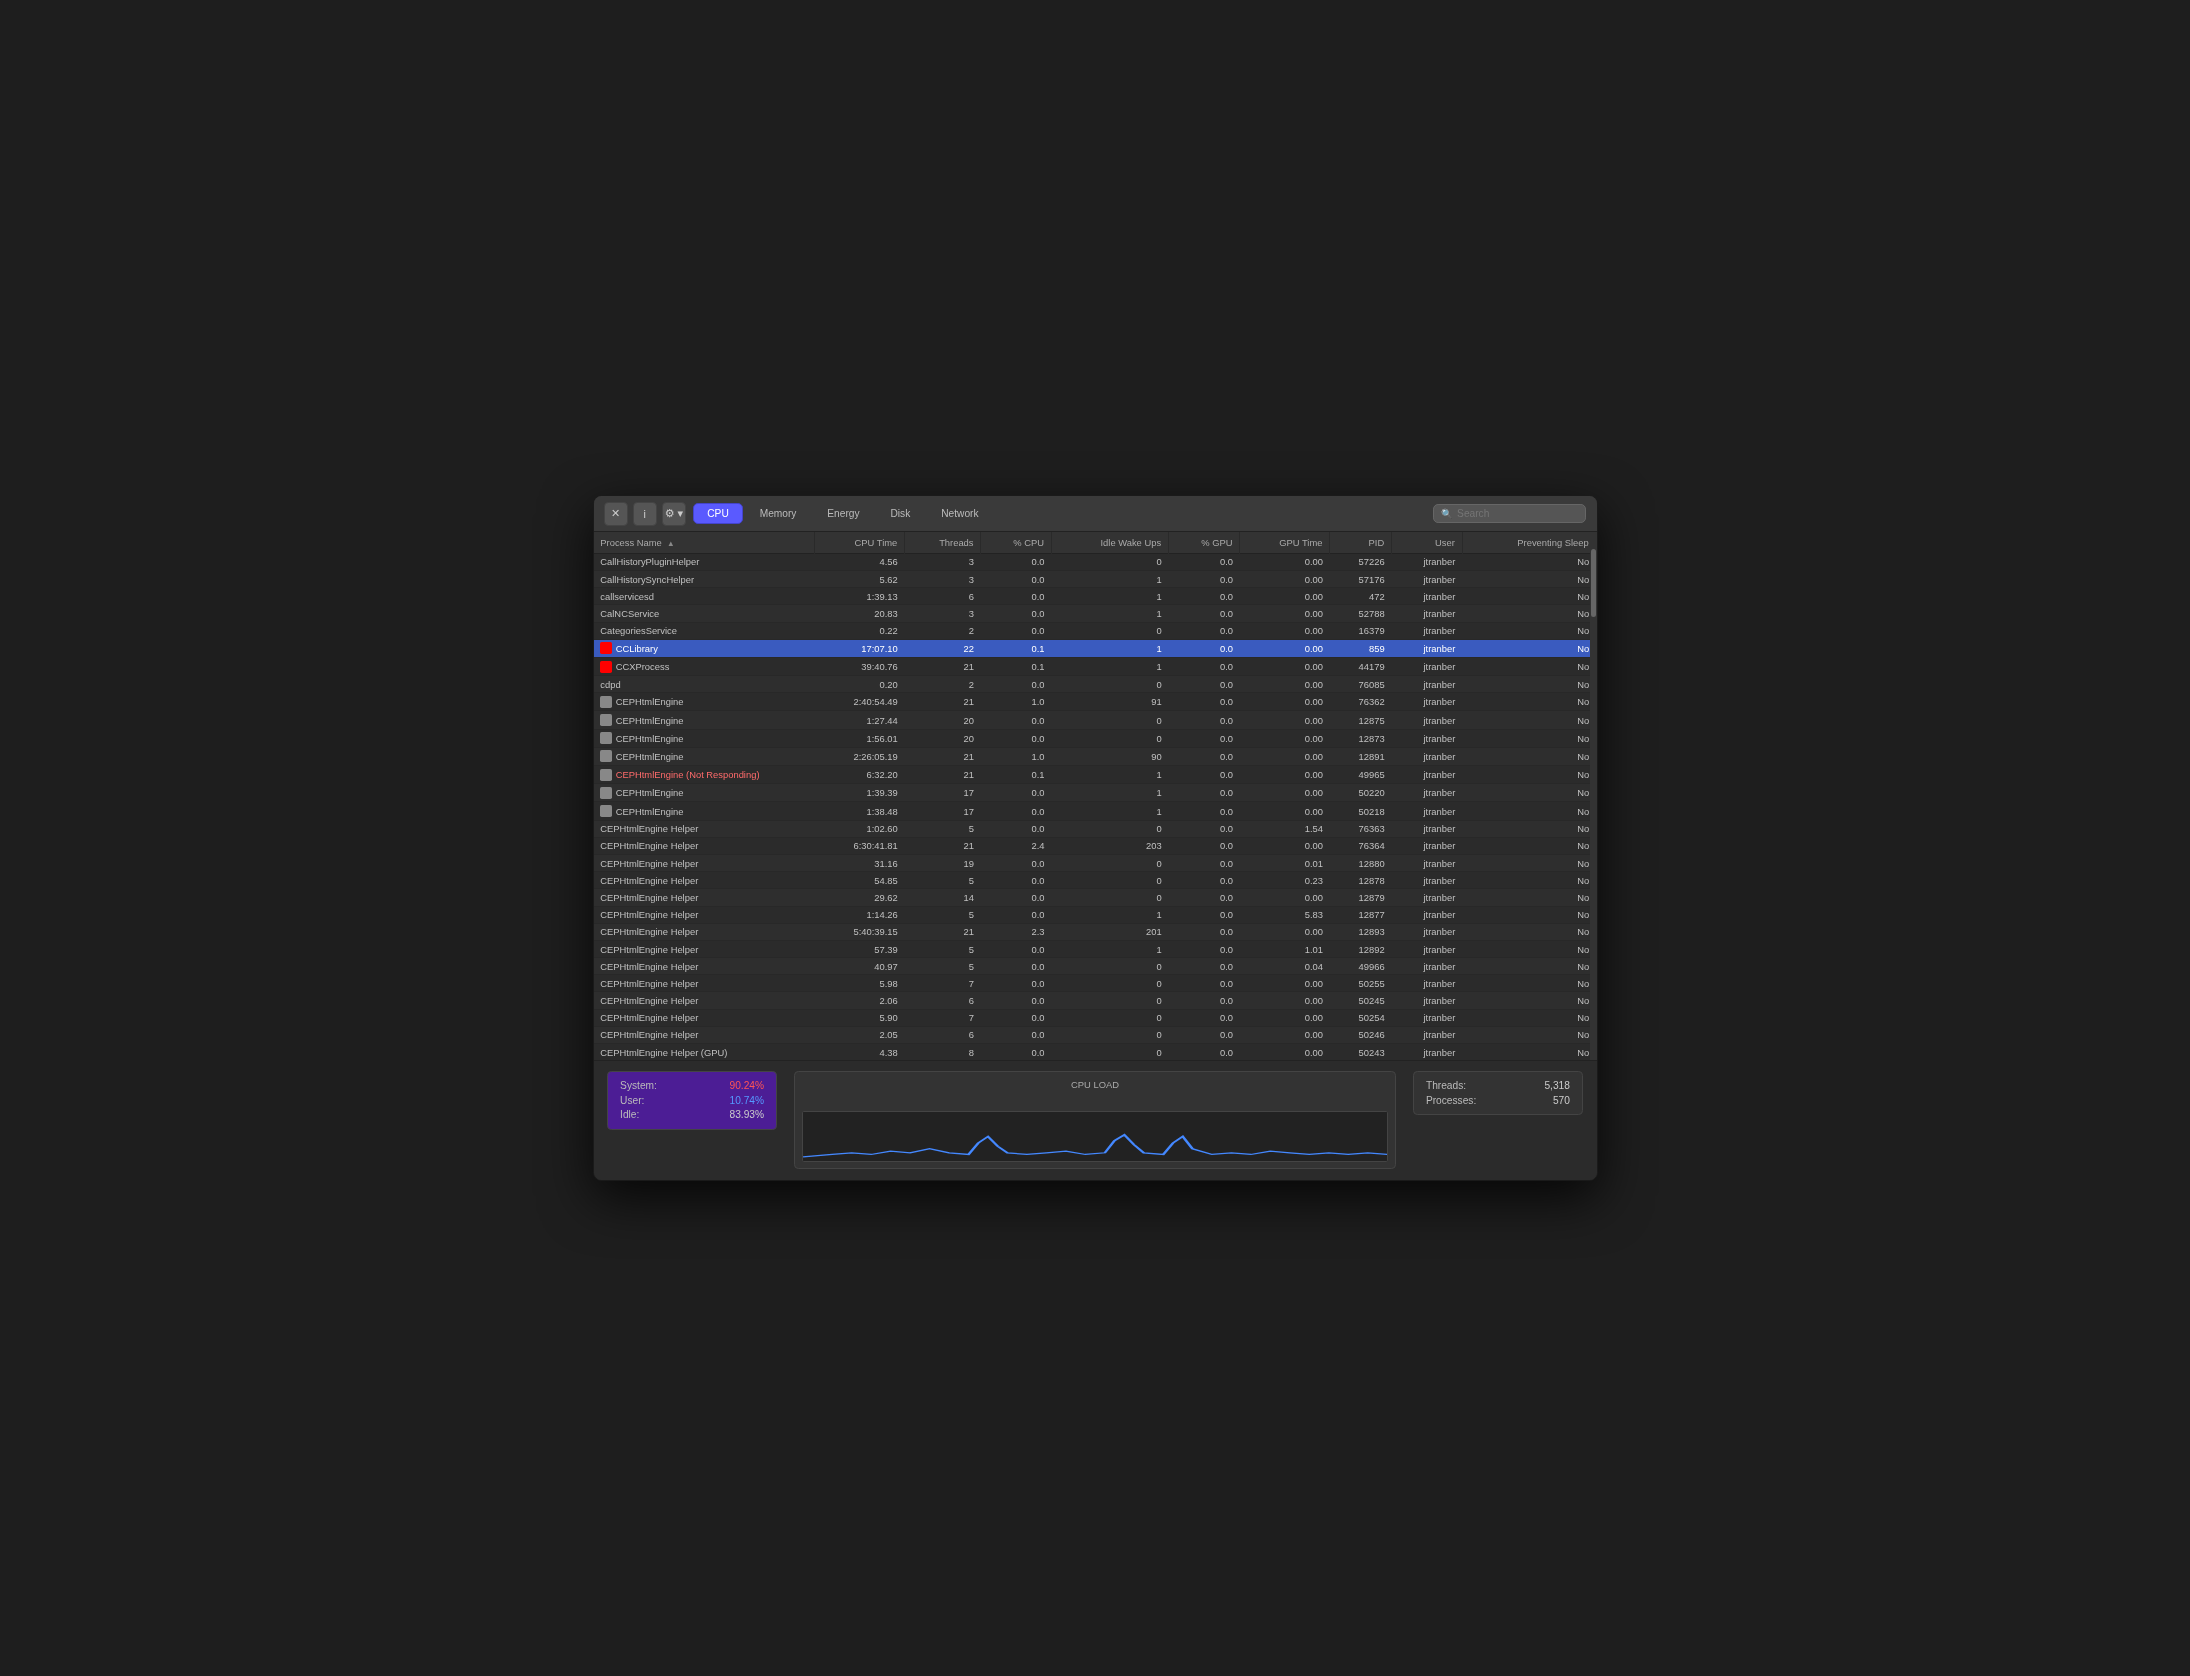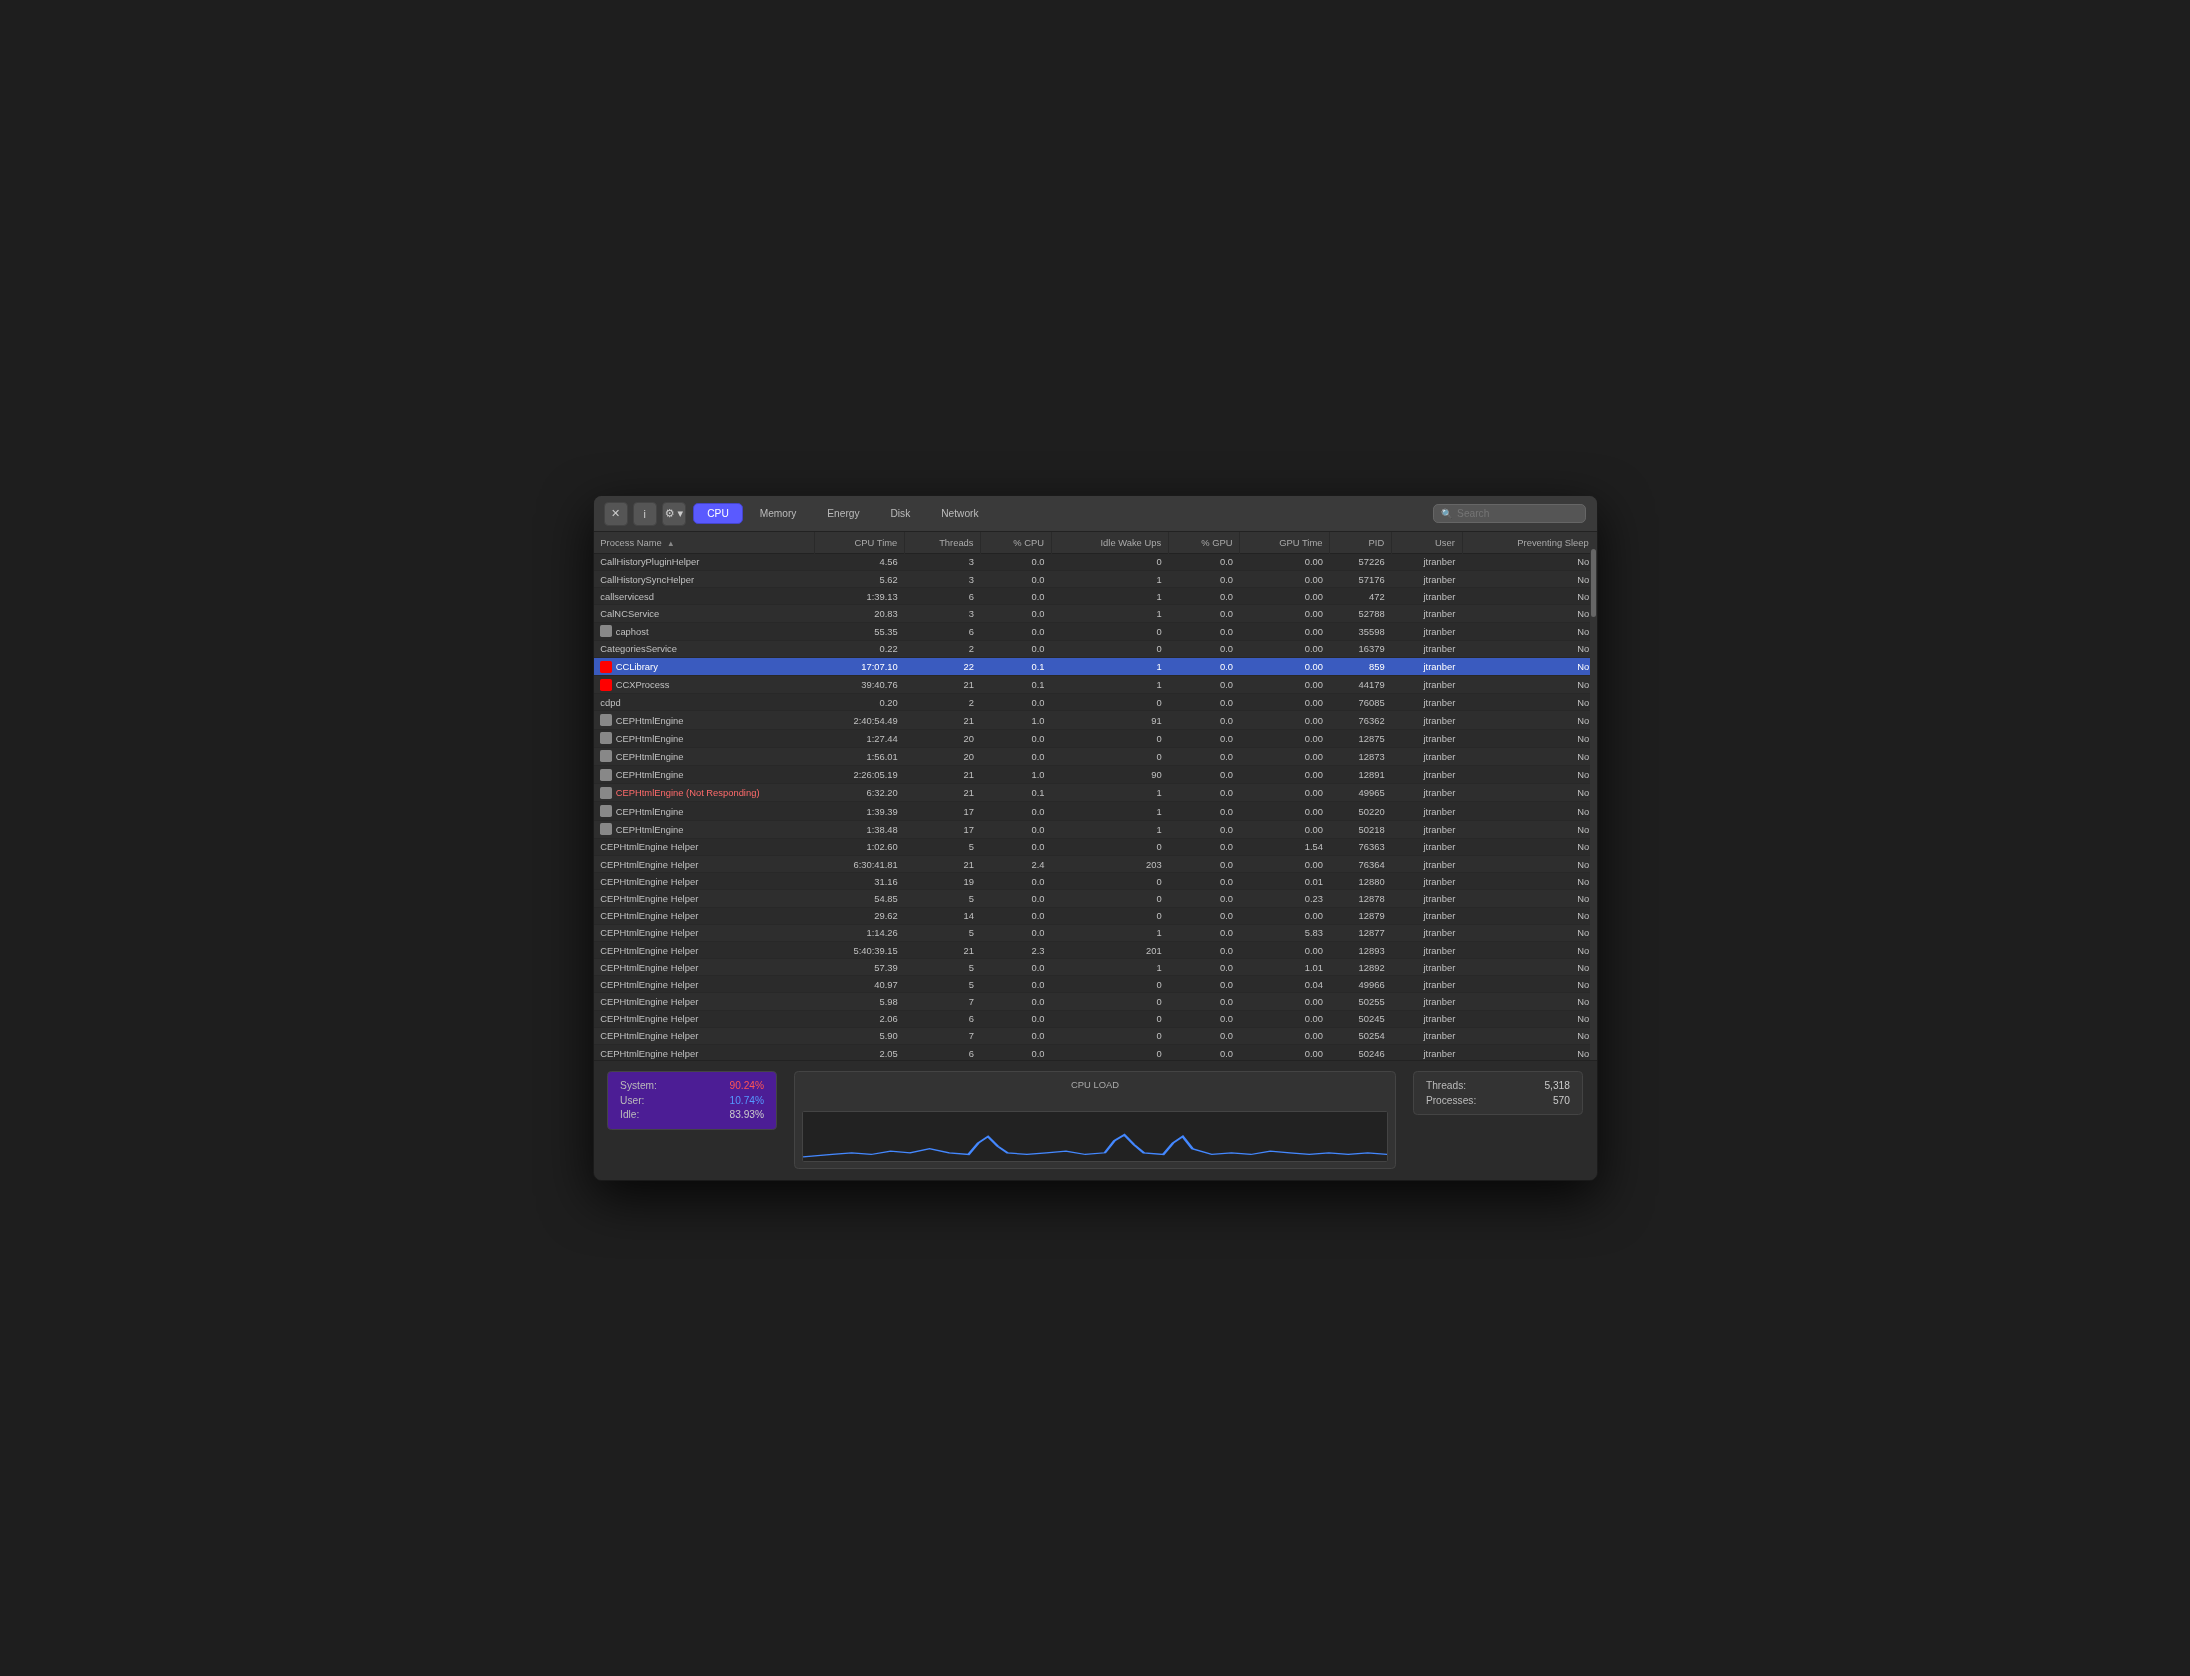--- a/index.html
+++ b/index.html
@@ -355,35 +355,20 @@
             <td>0.0</td>
             <td>1</td>
             <td>0.0</td>
             <td>0.00</td>
             <td>52788</td>
             <td>jtranber</td>
             <td>No</td>
           </tr>
           <tr>
             <td class="name-cell">
-              <span class="proc-icon icon-generic"></span>
-              <span>caphost</span>
-            </td>
-            <td>55.35</td>
-            <td>6</td>
-            <td>0.0</td>
-            <td>0</td>
-            <td>0.0</td>
-            <td>0.00</td>
-            <td>35598</td>
-            <td>jtranber</td>
-            <td>No</td>
-          </tr>
-          <tr>
-            <td class="name-cell">
               <span>CategoriesService</span>
             </td>
             <td>0.22</td>
             <td>2</td>
             <td>0.0</td>
             <td>0</td>
             <td>0.0</td>
             <td>0.00</td>
             <td>16379</td>
             <td>jtranber</td>

